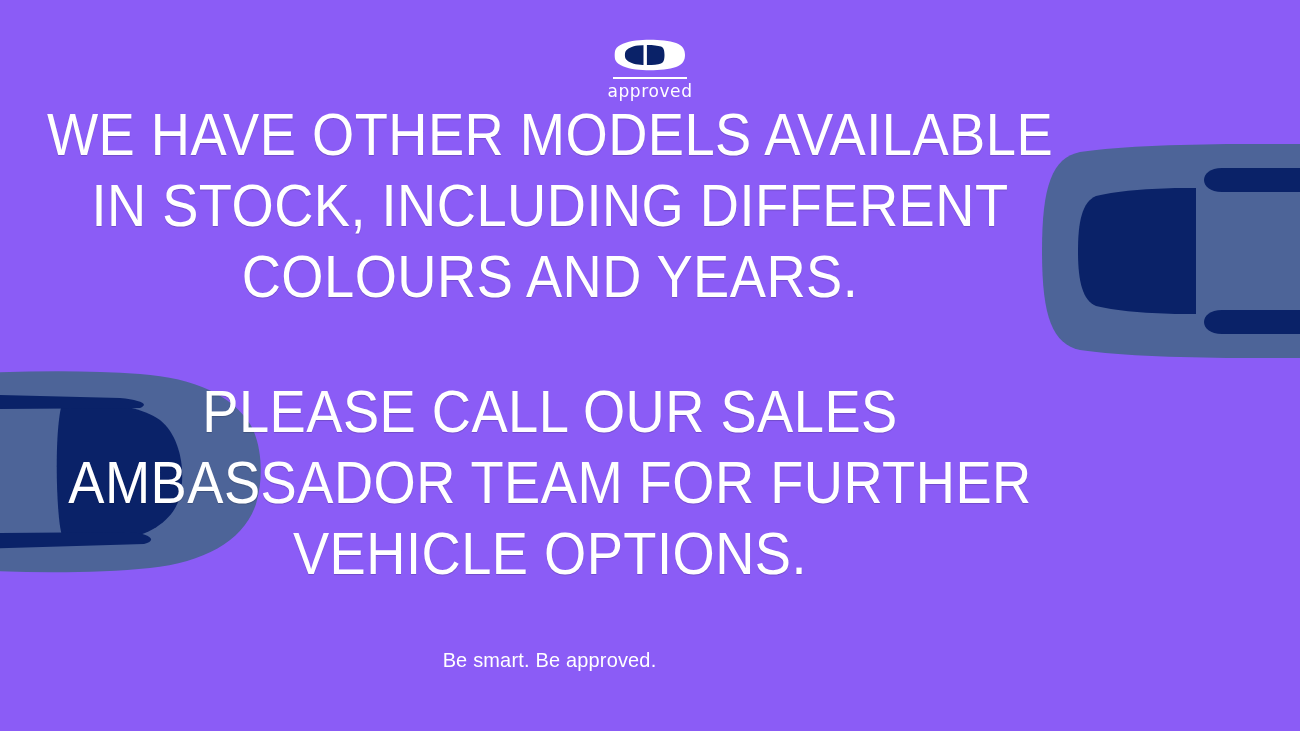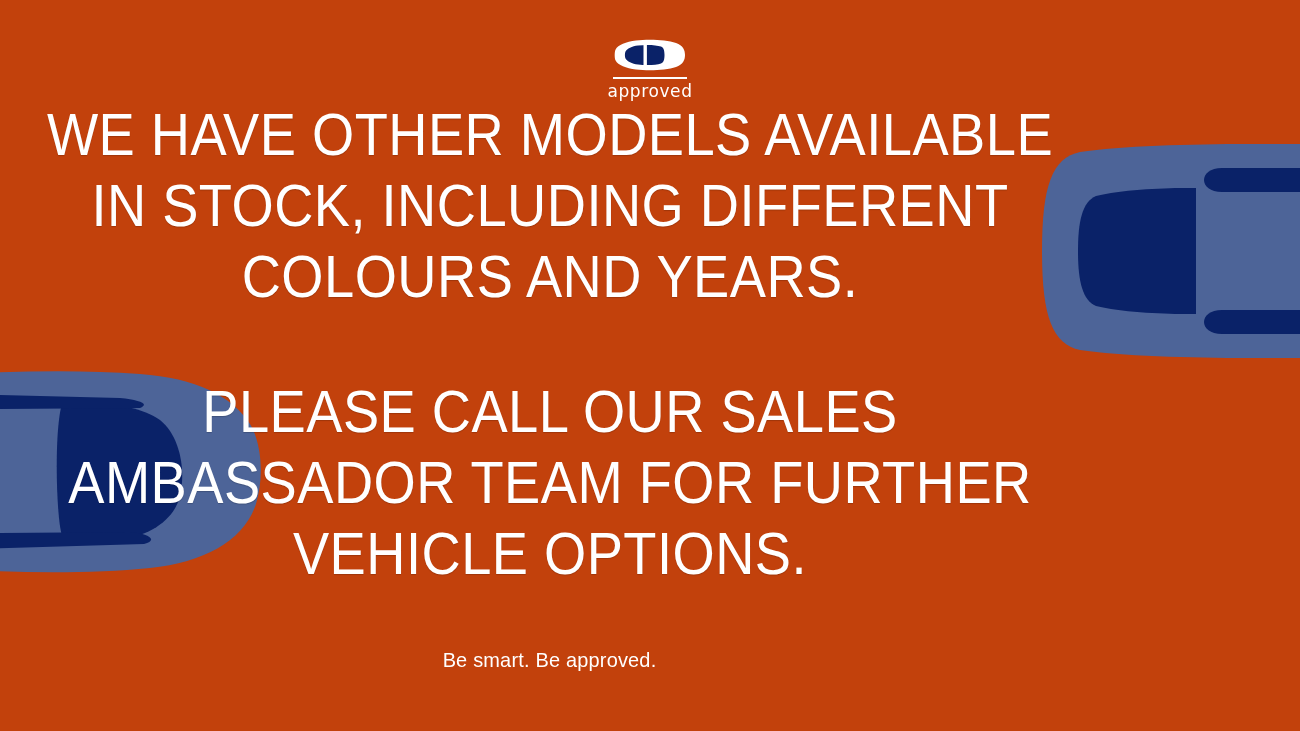--- a/index.html
+++ b/index.html
@@ -6,21 +6,21 @@
   html, body {
     margin: 0;
     padding: 0;
     background: #081d52;
   }
   #stage {
     position: relative;
     width: 1300px;
     height: 731px;
     overflow: hidden;
-    background: #c2410c;
+    background: #8b5cf6;
     font-family: "Liberation Sans", sans-serif;
     user-select: none;
   }
 
   
   .bg-layer {
     position: absolute;
     inset: 0;
     width: 1300px;
     height: 731px;

